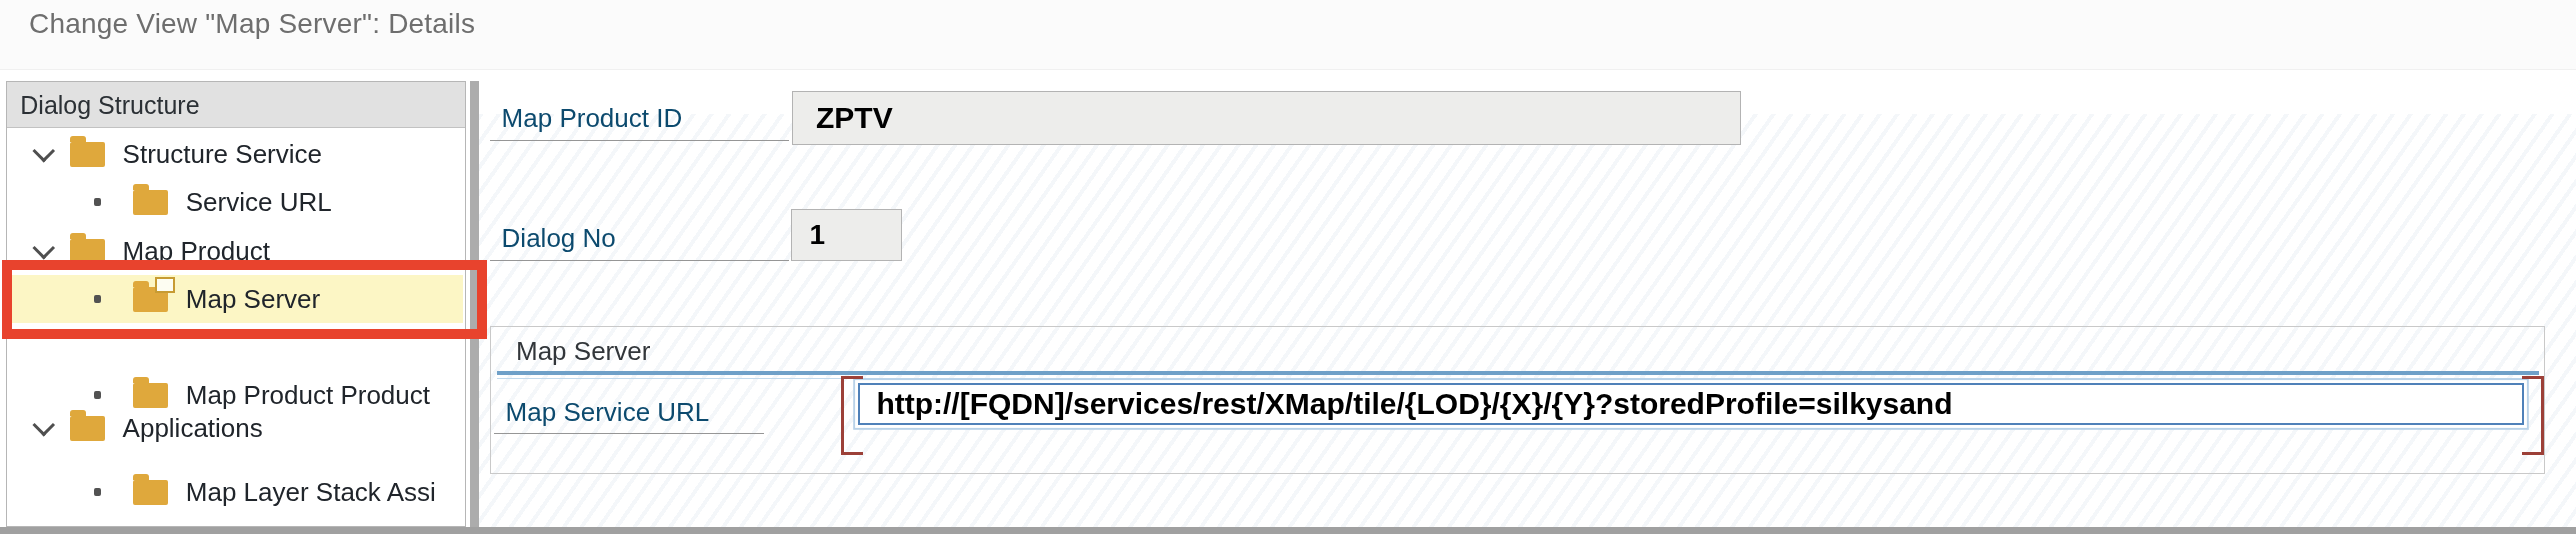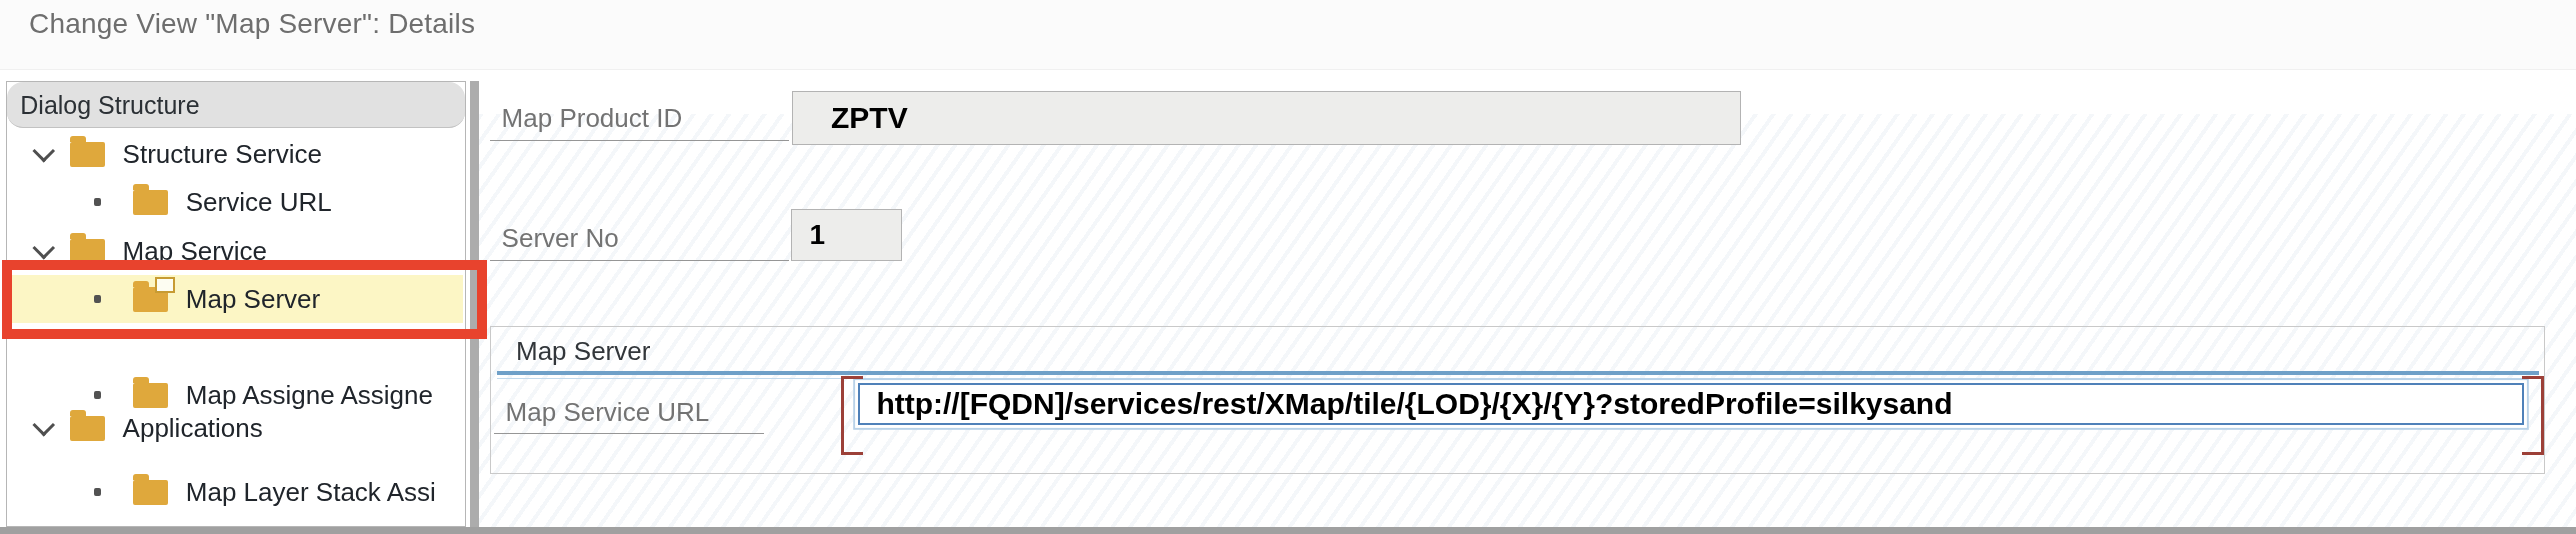--- a/index.html
+++ b/index.html
@@ -29,21 +29,20 @@
   .tree-panel {
     position:absolute; left:5.8px; top:81px; width:460px; height:446px;
     background:#ffffff; border:1.9px solid #b6b6b6; box-sizing:border-box;
     z-index:2;
   }
   .tree-header {
     position:absolute; left:0; top:0; right:0; height:46px;
     background:#e1e1e1; border-bottom:1.9px solid #c2c2c2;
     font-size:25px; color:#2b3035; line-height:46px; padding-left:13.5px;
     box-sizing:border-box;
-    border-radius:16px;
   }
   .tree-row {
     position:absolute; left:0; right:1.9px; height:48px;
     display:flex; align-items:center; cursor:default;
   }
   .tree-row.selected { background:#fcf6c5; }
   .chev {
     display:inline-block; width:12.5px; height:12.5px;
     border-right:3.9px solid #4f4f4f; border-bottom:3.9px solid #4f4f4f;
     transform:rotate(45deg); margin-top:-6.7px; flex:none;
@@ -72,35 +71,35 @@
     position:absolute; left:1.9px; top:260px; width:485px; height:79px;
     border:10.6px solid #e8432d; box-sizing:border-box;
     z-index:6; pointer-events:none;
   }
   .divider {
     position:absolute; left:470px; top:81px; width:8.7px; height:446px;
     background:#acacac; z-index:1;
   }
   
   .field-label {
-    position:absolute; font-size:26px; color:#737373;
+    position:absolute; font-size:26px; color:#0c4a6e;
     border-bottom:1.9px solid #969696; box-sizing:border-box;
     padding-left:11.6px; display:flex; align-items:center; z-index:2;
     white-space:nowrap;
   }
   .lbl-product { left:490px; top:96px; width:299px; height:45px; }
   .lbl-server  { left:490px; top:216px; width:299px; height:45px; }
   .lbl-url     { left:494px; top:391px; width:270px; height:43px; }
   .display-field {
     position:absolute; background:#ededeb; border:1.9px solid #b3b3b3;
     box-sizing:border-box; display:flex; align-items:center;
     color:#000; z-index:2;
   }
   .fld-product { left:792px; top:91px; width:949px; height:54px;
-    font-size:30px; font-weight:bold; padding-left:38px; }
+    font-size:30px; font-weight:bold; padding-left:23px; }
   .fld-server  { left:791px; top:209px; width:111px; height:52px;
     font-size:28px; font-weight:600; padding-left:17.4px; }
   .groupbox {
     position:absolute; left:490px; top:326px; width:2055px; height:148px;
     border:1px solid #c9c9c9; box-sizing:border-box; z-index:1;
   }
   .group-title {
     position:absolute; left:25px; top:8.7px; font-size:26px; color:#32363a;
   }
   .blue-rule {
@@ -155,38 +154,38 @@
       </span>
     <span class="folder"></span>
     <span class="tree-label">Service URL</span>
   </div>
 
   <div class="tree-row lvl0" style="top:145px">
     <span class="chev-slot">
         <span class="chev"></span>
       </span>
     <span class="folder"></span>
-    <span class="tree-label">Map Service</span>
+    <span class="tree-label">Map Product</span>
   </div>
 
   <div class="tree-row lvl1 selected" style="top:193px">
     <span class="bullet-slot">
         <span class="bullet"></span>
       </span>
     <span class="folder open"></span>
     <span class="tree-label">Map Server</span>
   </div>
 
 
   <div class="tree-row lvl1" style="top:289px">
     <span class="bullet-slot">
         <span class="bullet"></span>
       </span>
     <span class="folder"></span>
-    <span class="tree-label">Map Assigne Assigne</span>
+    <span class="tree-label">Map Product Product</span>
   </div>
 
   <div class="tree-row lvl0" style="top:322px">
     <span class="chev-slot">
         <span class="chev"></span>
       </span>
     <span class="folder"></span>
     <span class="tree-label">Applications</span>
   </div>
 
@@ -199,21 +198,21 @@
   </div>
 </div>
 
 <div class="divider"></div>
 
 <div class="annotation"></div>
 
 <div class="field-label lbl-product">Map Product ID</div>
 <div class="display-field fld-product">ZPTV</div>
 
-<div class="field-label lbl-server">Server No</div>
+<div class="field-label lbl-server">Dialog No</div>
 <div class="display-field fld-server">1</div>
 
 <div class="groupbox">
   <div class="group-title">Map Server</div>
   <div class="blue-rule"></div>
 </div>
 
 <div class="field-label lbl-url">Map Service URL</div>
 <input class="url-input" type="text" value="http://[FQDN]/services/rest/XMap/tile/{LOD}/{X}/{Y}?storedProfile=silkysand" style="">
 <div class="bracket bracket-left"></div>

